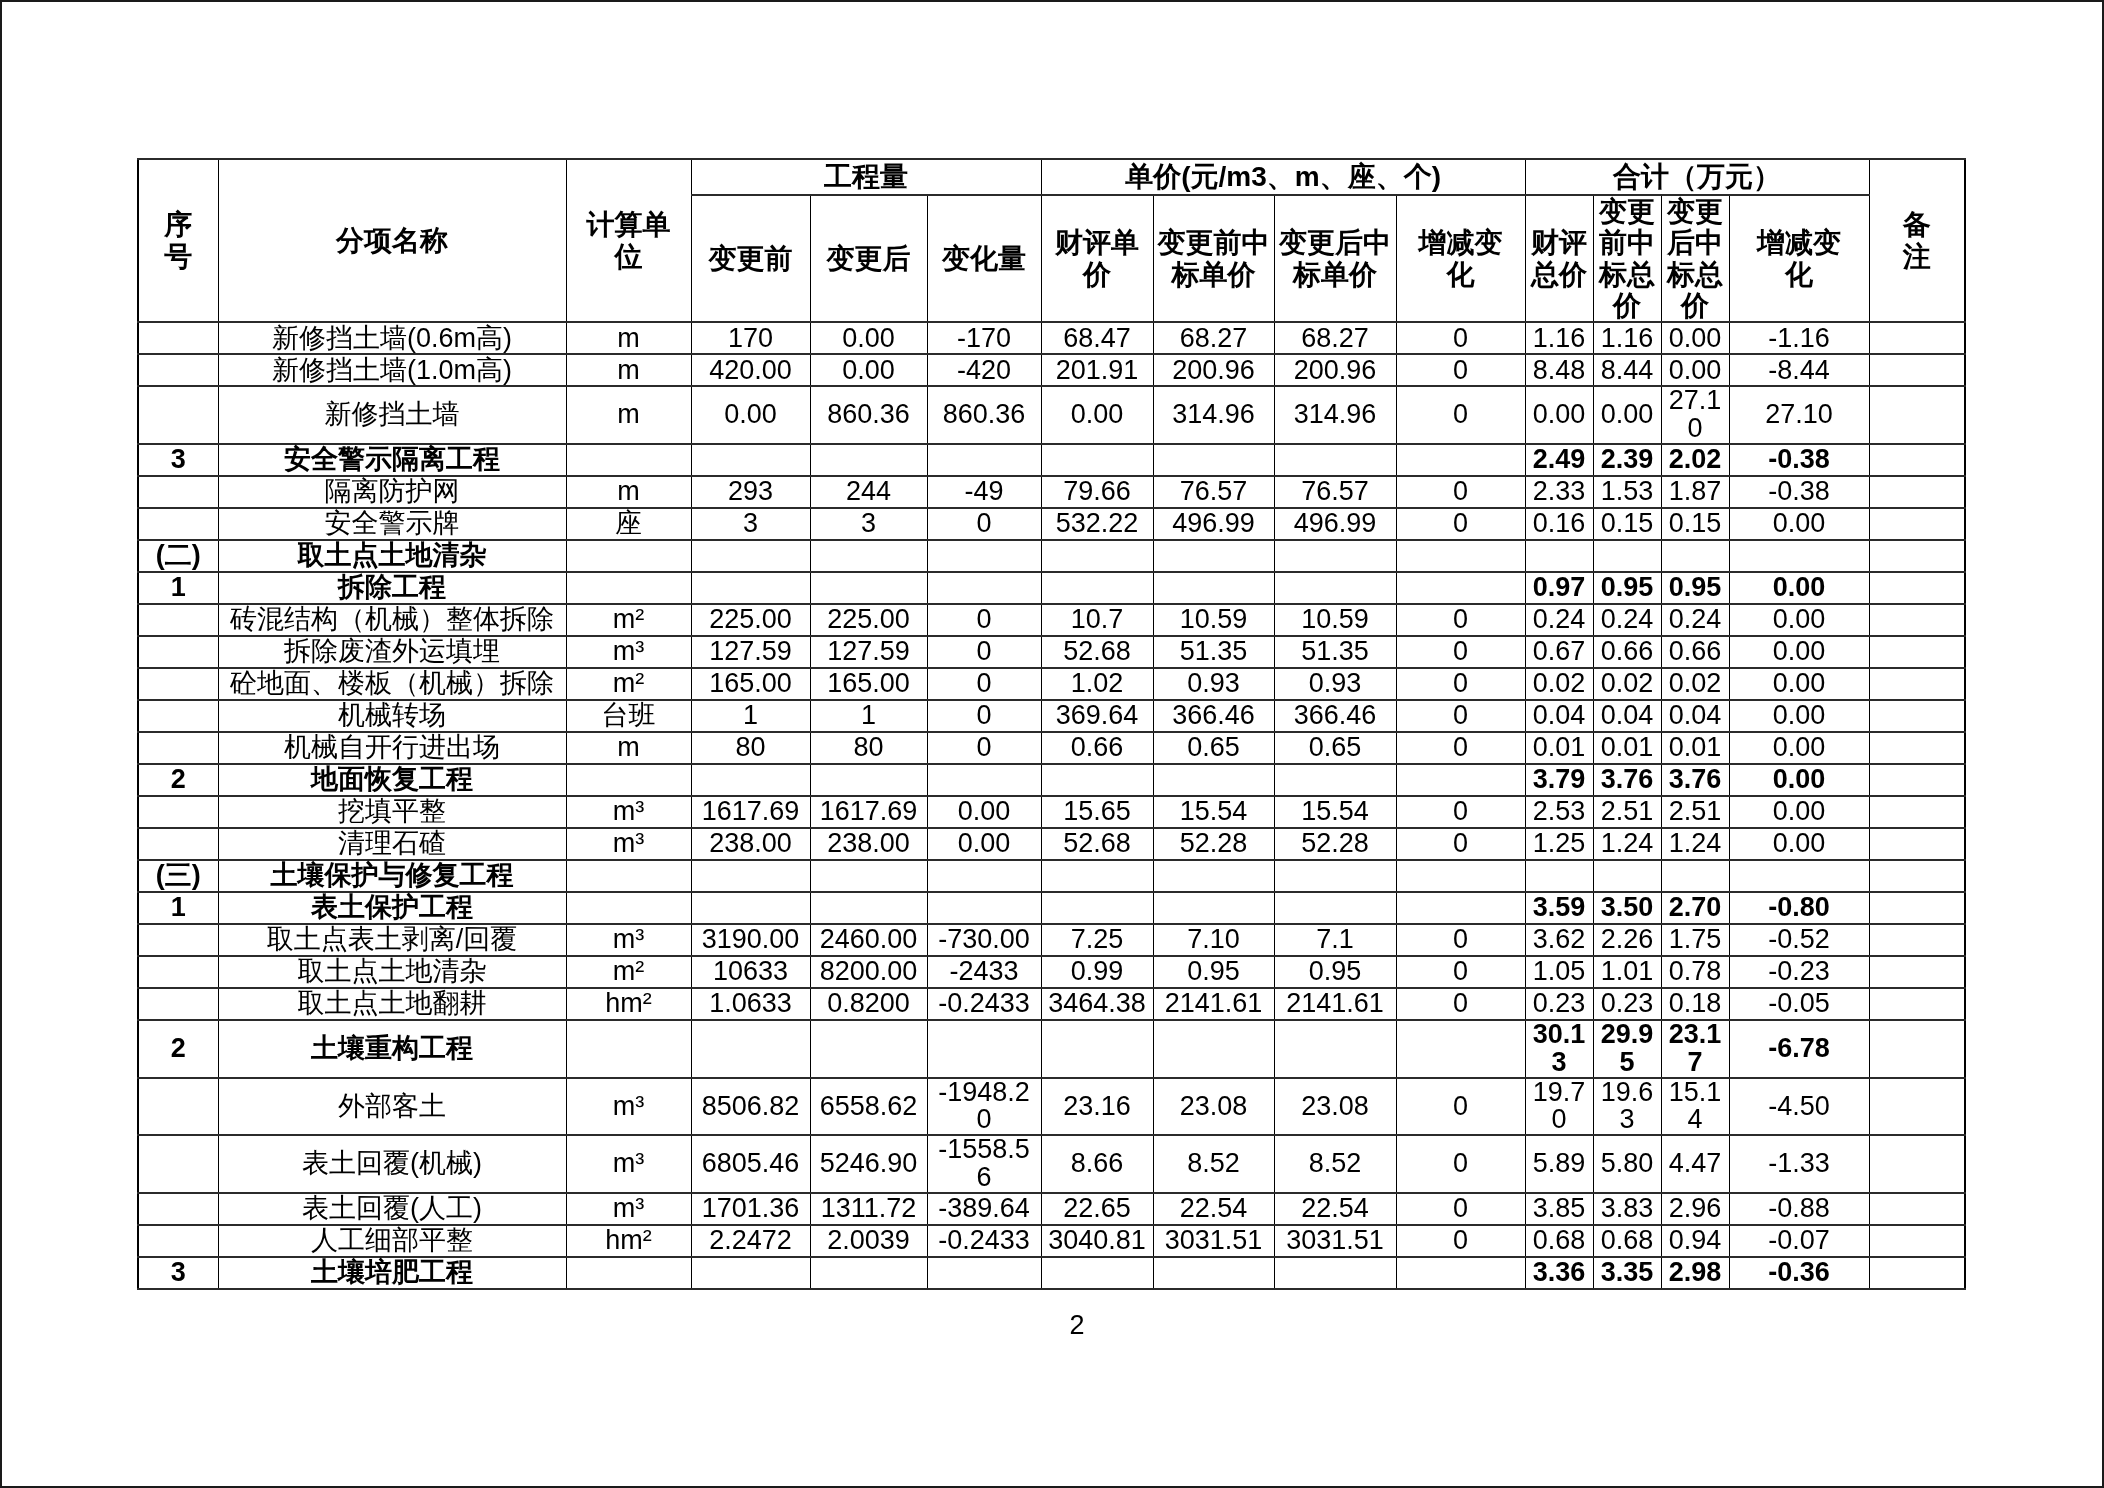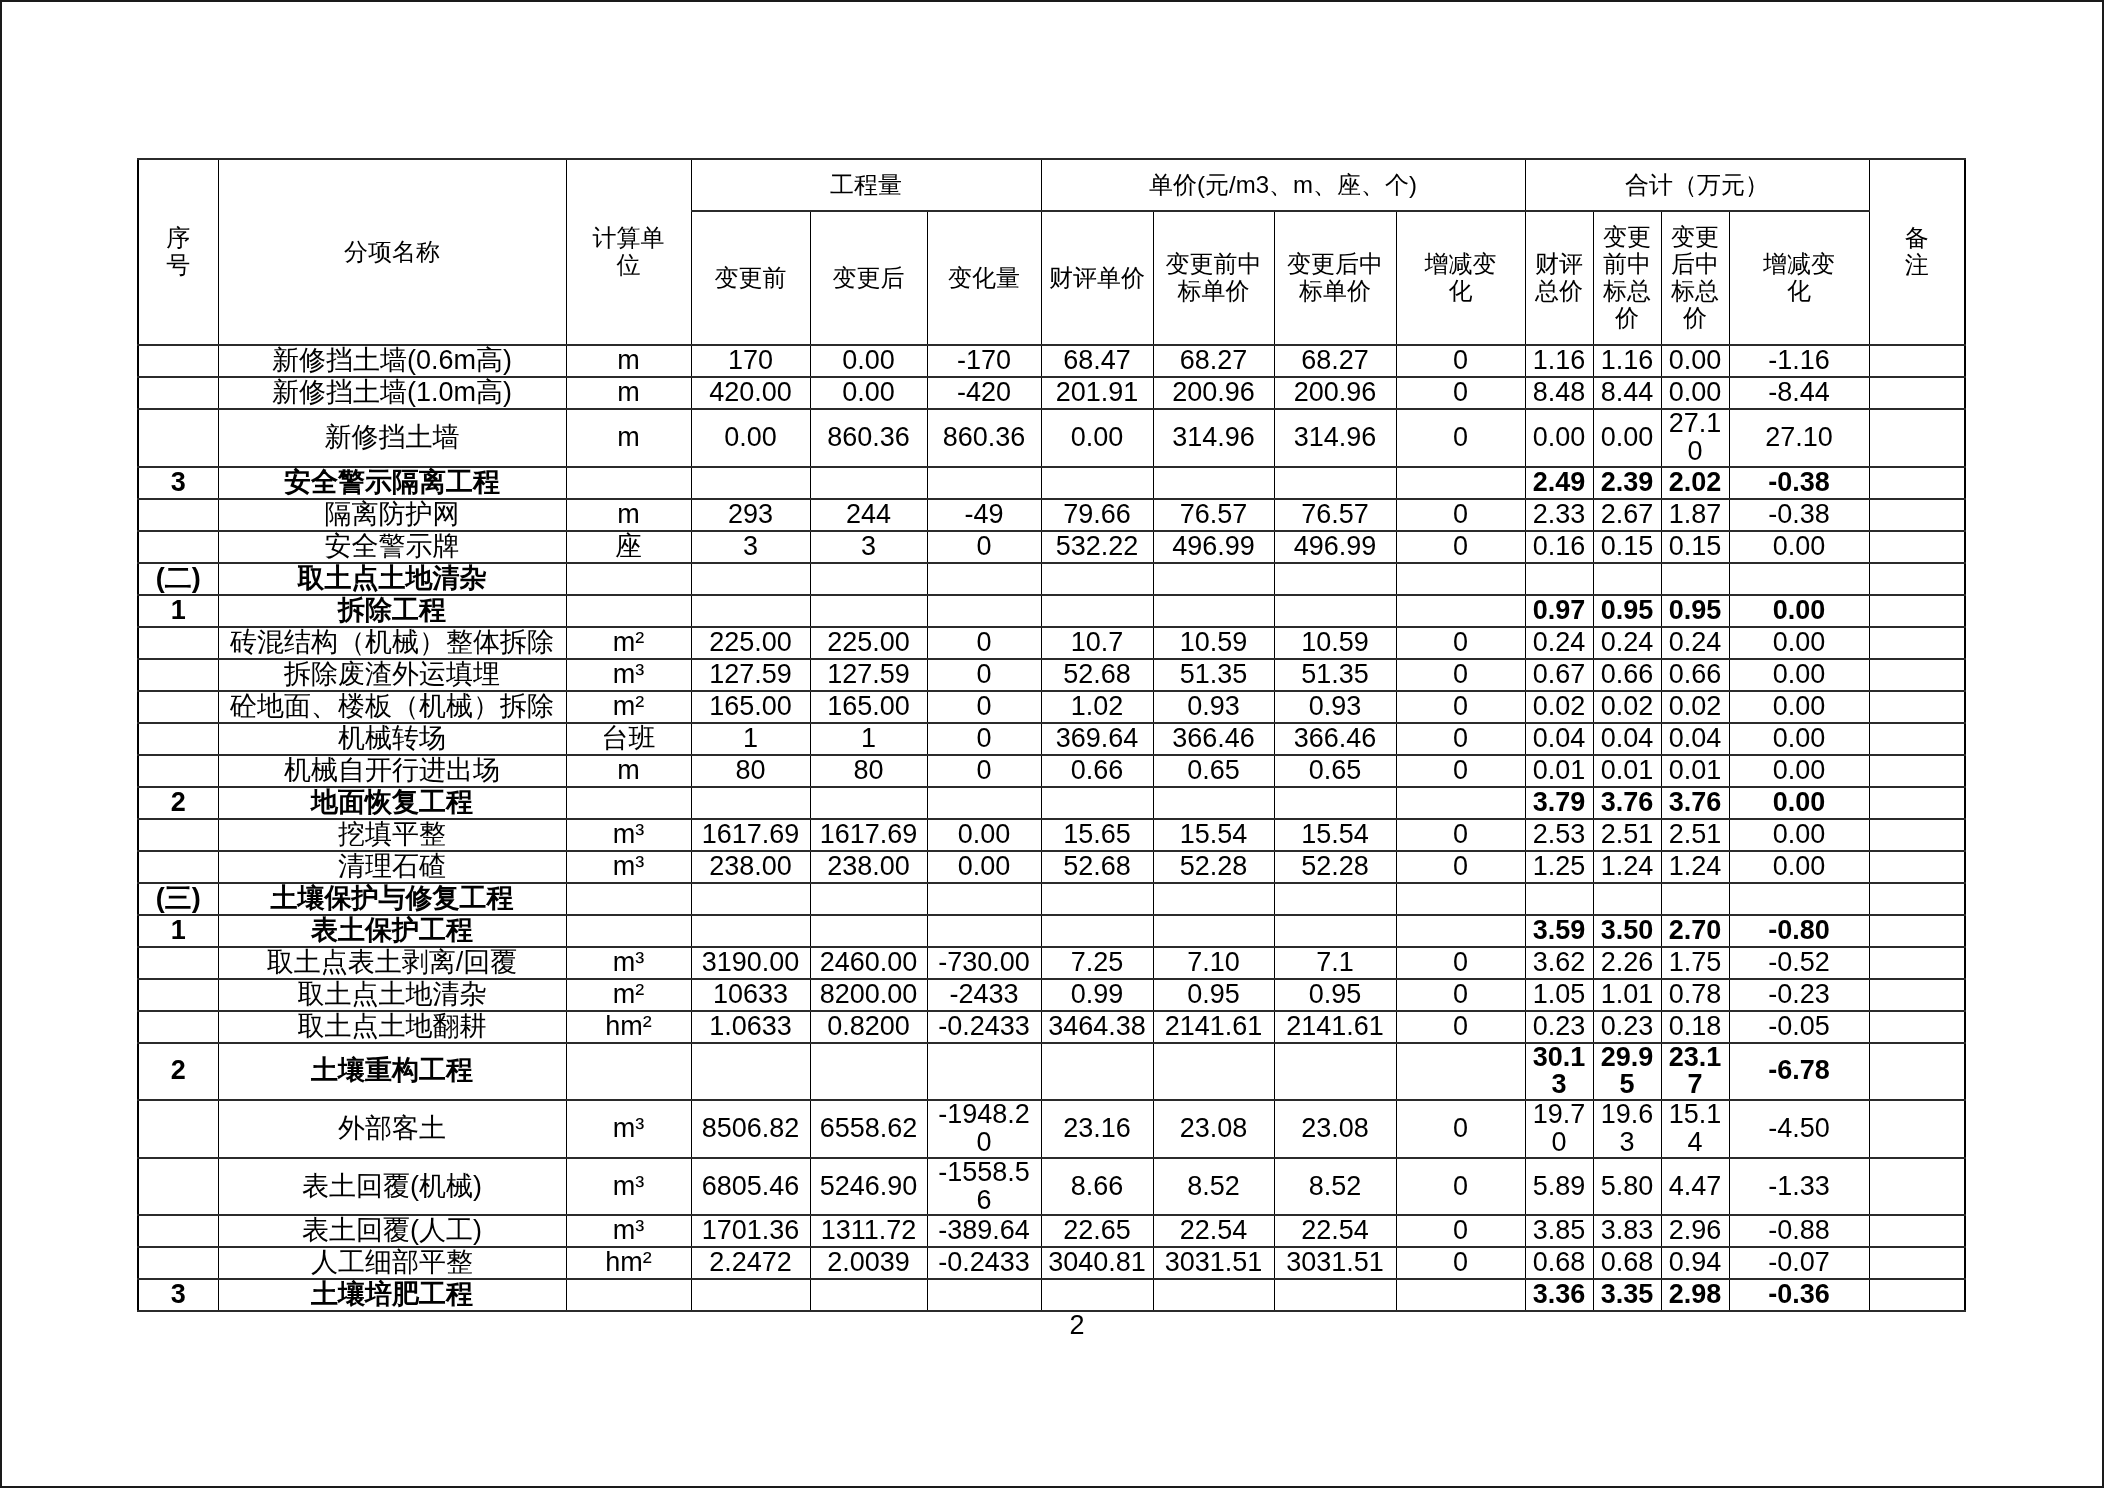--- a/index.html
+++ b/index.html
@@ -12,21 +12,21 @@
     position:absolute; left:135px; top:156px; width:1827px;
     table-layout:fixed; border-collapse:collapse; border:2px solid #000;
   }
   .cost th, .cost td {
     border-left:1px solid #000; border-right:1px solid #000;
     border-top:2px solid #2b2b2b; border-bottom:2px solid #2b2b2b;
     text-align:center; vertical-align:middle; word-break:break-all;
     background:#fff;
   }
   .cost td { height:30px; padding:0 4px; font-size:27px; line-height:1.03; }
-  .cost th { padding:8px 2px; font-size:24px; line-height:1.12; font-weight:normal; }
+  .cost th { padding:0 2px; font-size:28px; line-height:1.12; font-weight:bold; }
   .hrow1 th { height:34px; }
   .hrow2 th { height:116px;margin-left:16px; }
   .group-price { font-weight:bold; }
   tr.section td { font-weight:bold; }
   .th-narrow div { margin:0 auto; }
   .w-1 div { width:1.25em; }
   .w-3 div { width:3.3em; }
   .pagenum {
     position:absolute; left:0; top:1308px; width:2150px;
     text-align:center; font-size:27px;
@@ -161,21 +161,21 @@
         <td>隔离防护网</td>
         <td>m</td>
         <td>293</td>
         <td>244</td>
         <td>-49</td>
         <td>79.66</td>
         <td>76.57</td>
         <td>76.57</td>
         <td>0</td>
         <td>2.33</td>
-        <td>2.67</td>
+        <td>1.53</td>
         <td>1.87</td>
         <td>-0.38</td>
         <td></td>
       </tr>
       <tr>
         <td></td>
         <td>安全警示牌</td>
         <td>座</td>
         <td>3</td>
         <td>3</td>

